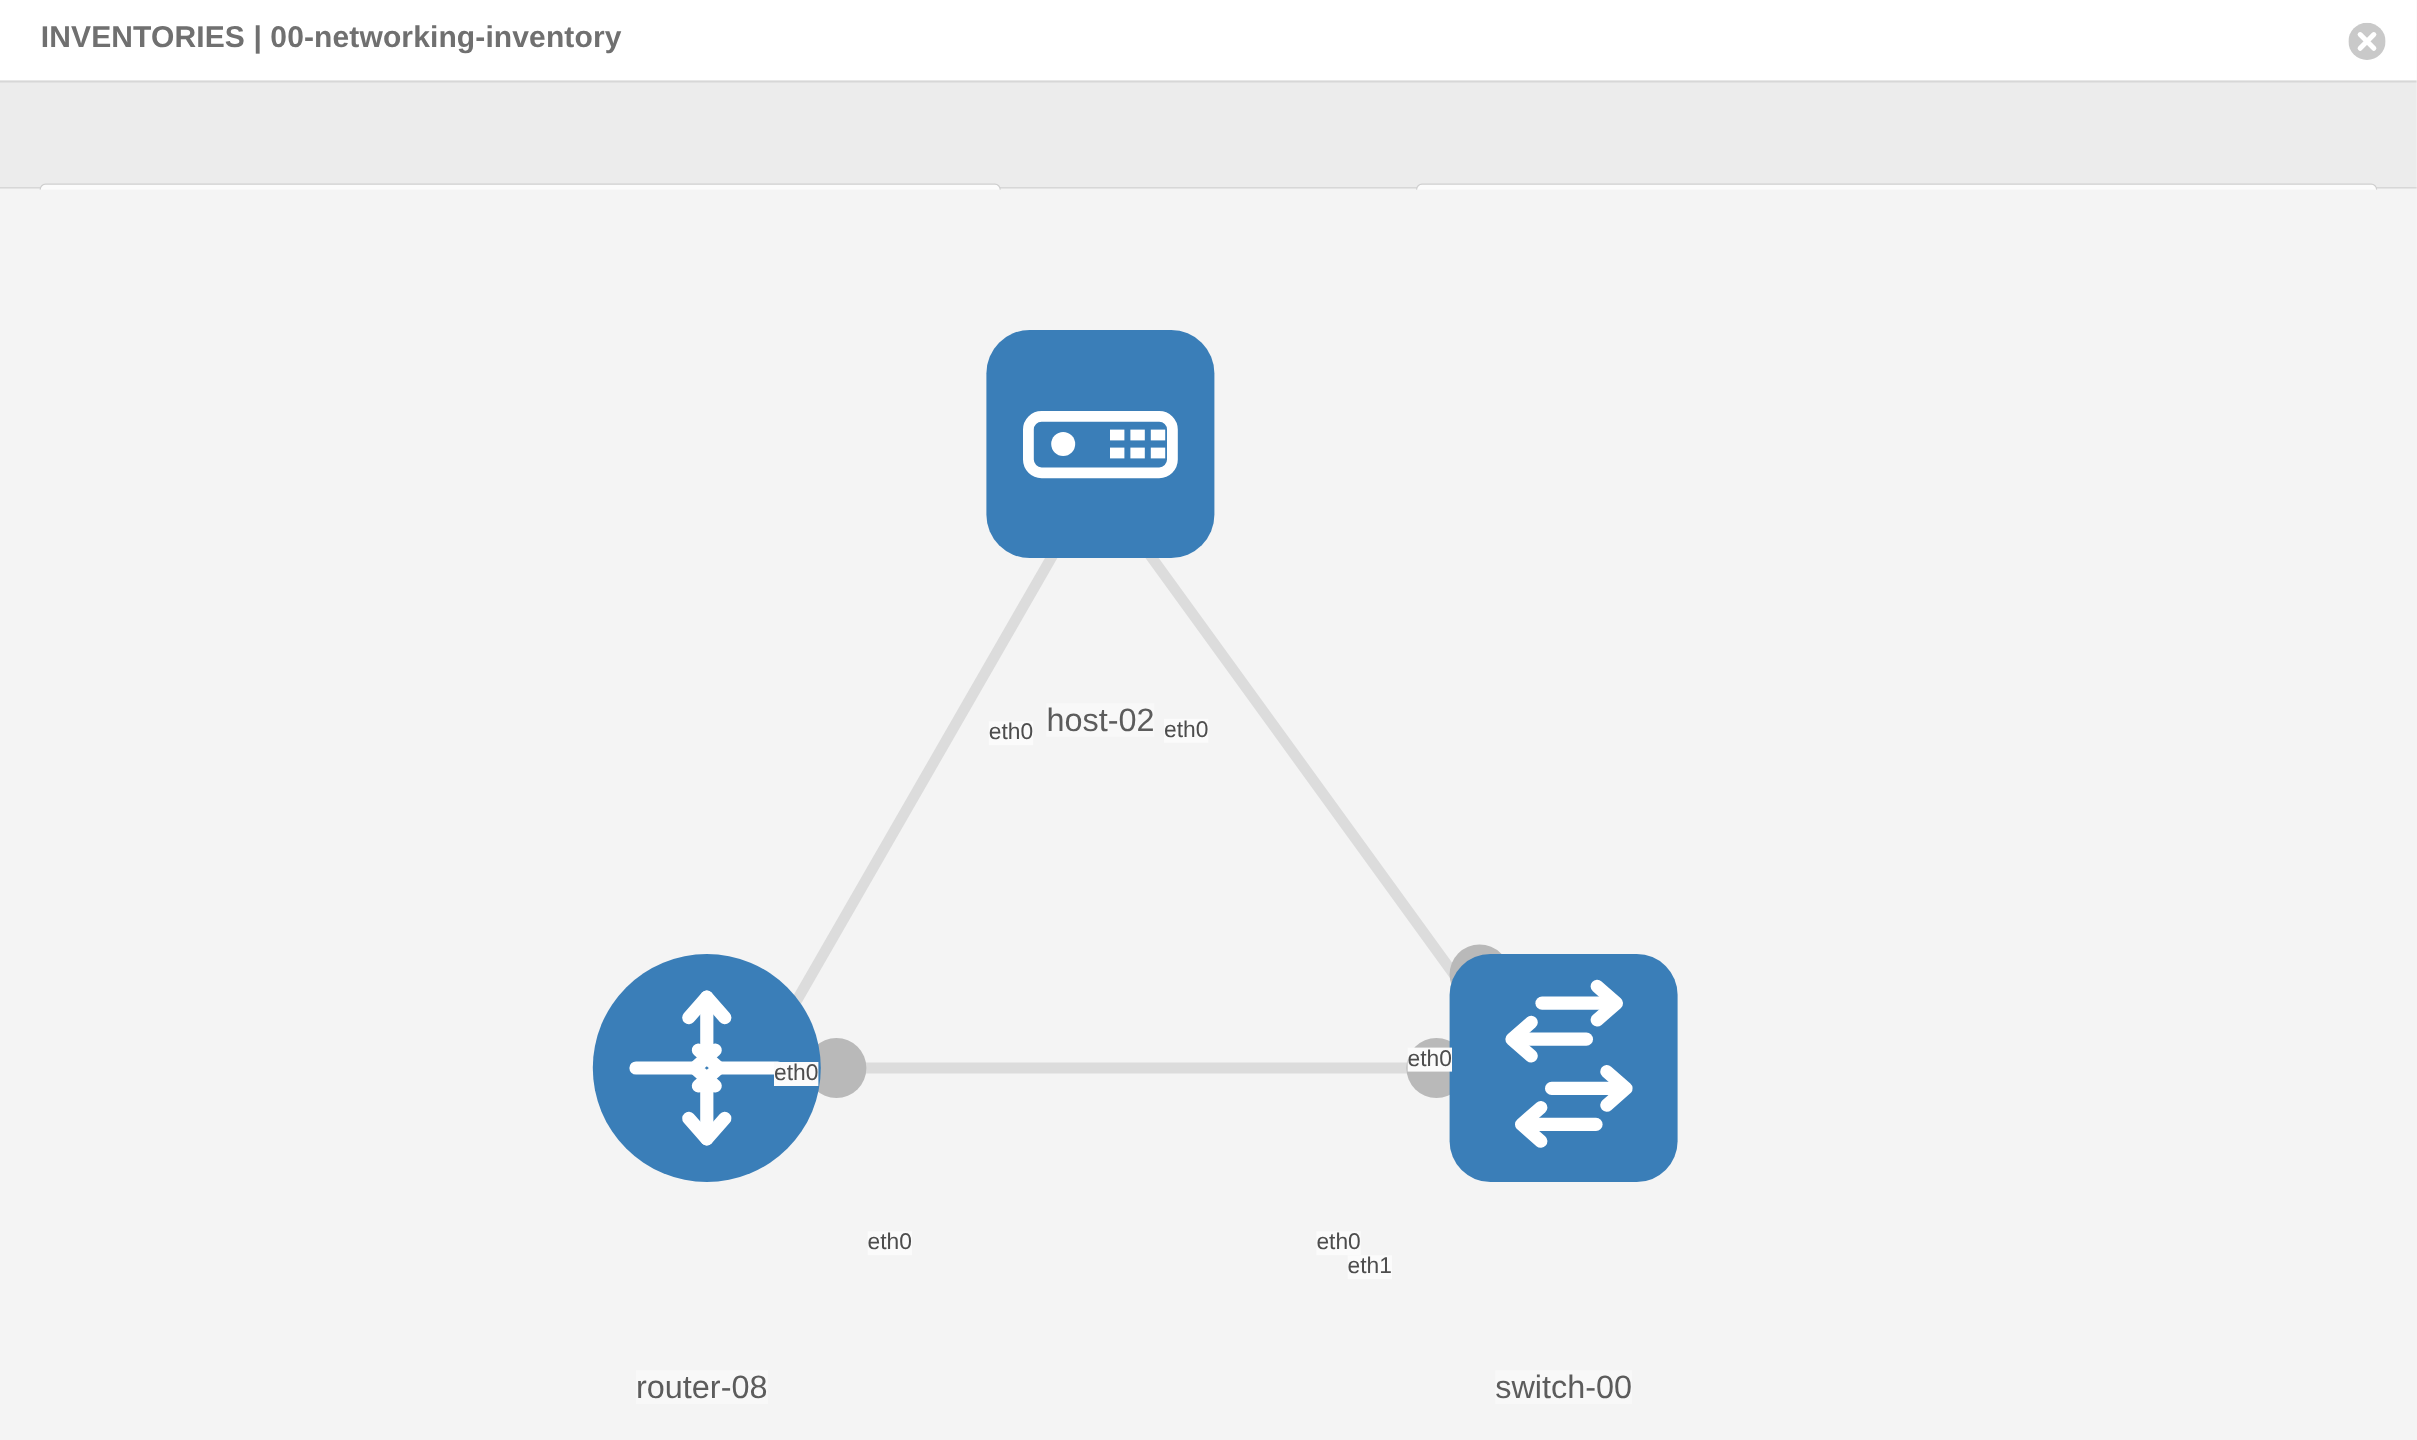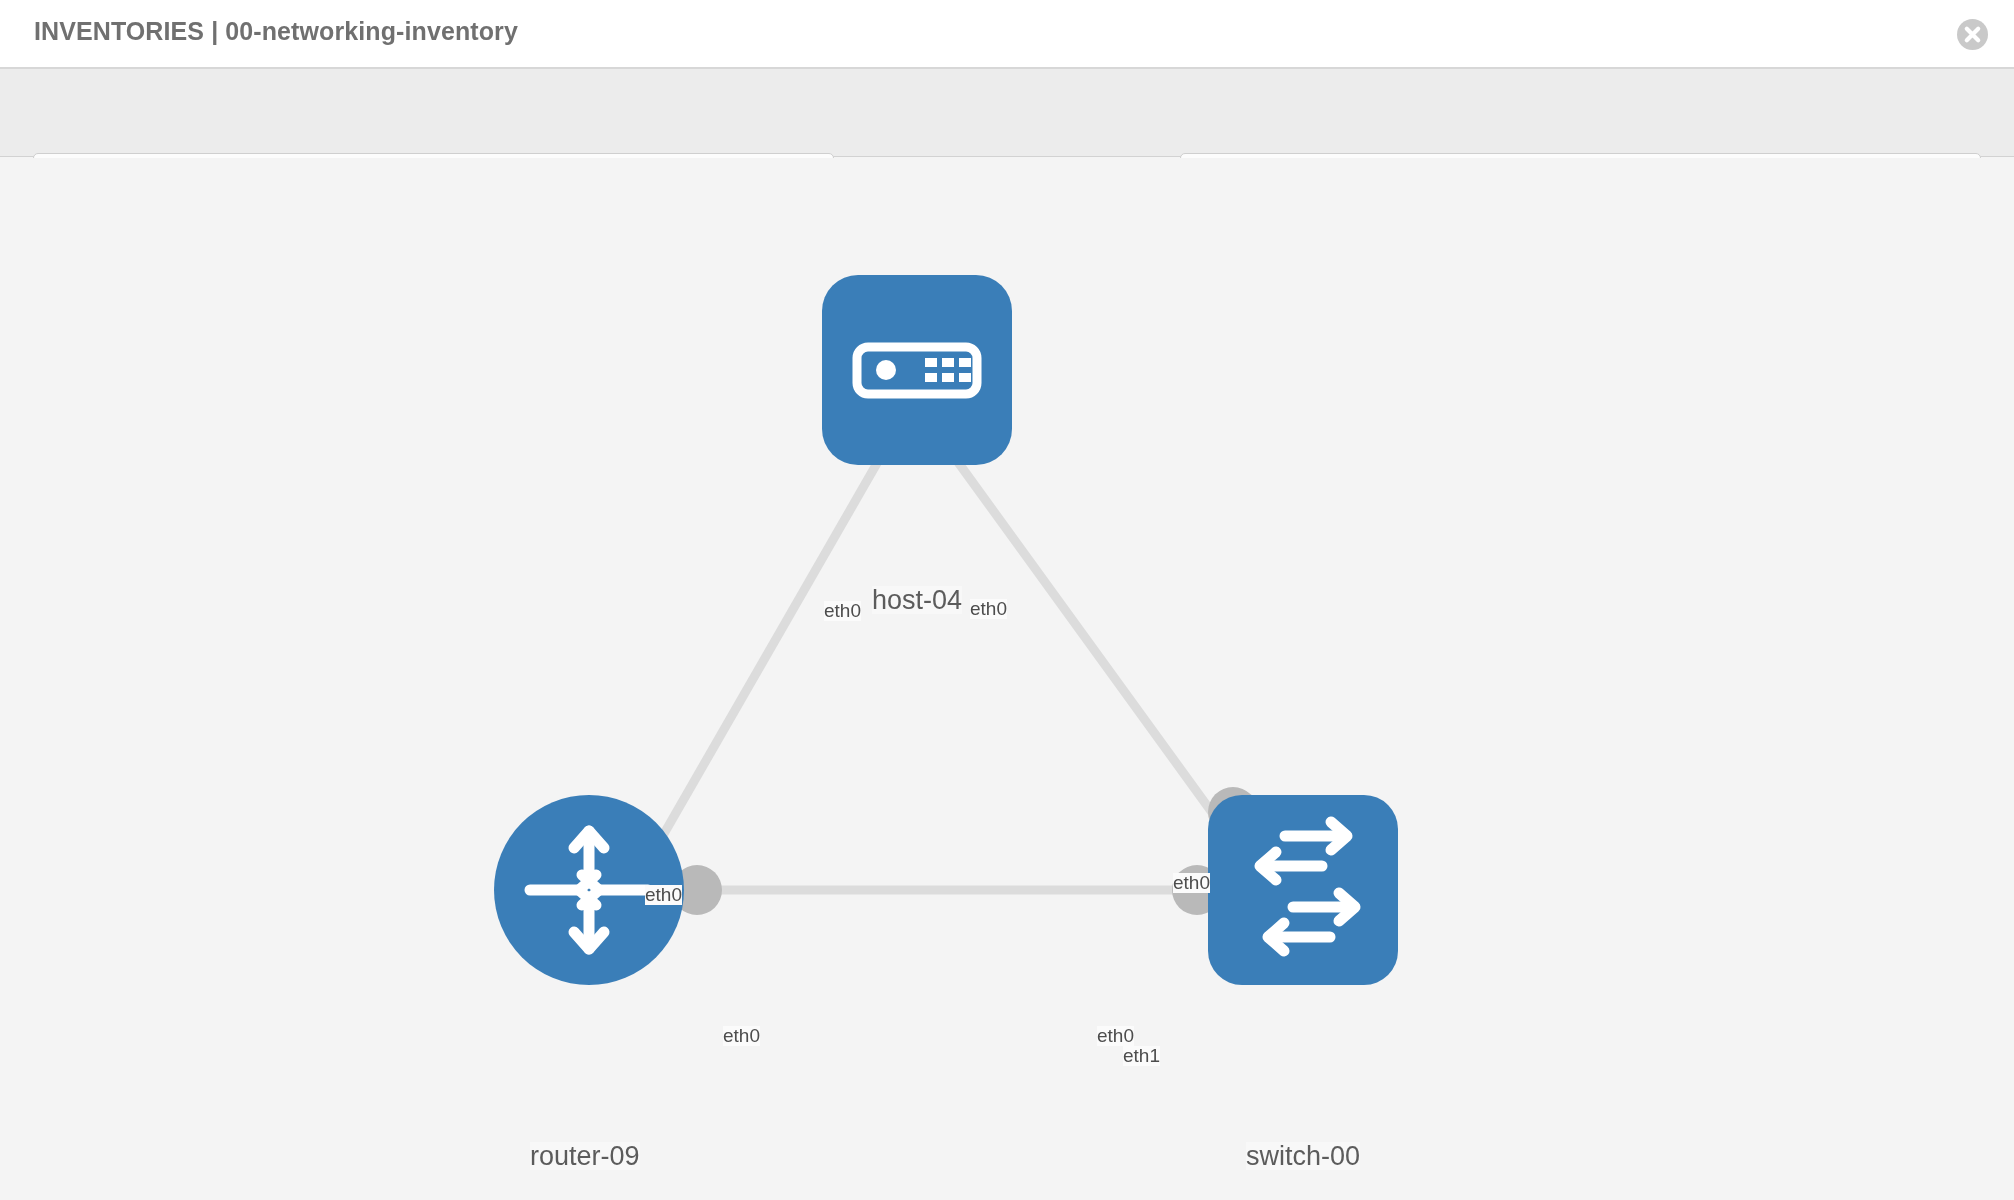--- a/index.html
+++ b/index.html
@@ -192,18 +192,18 @@
     </svg>
 
     <div class="iface-label" style="left:824px; top:443px;">eth0</div>
     <div class="iface-label" style="left:970px; top:441px;">eth0</div>
     <div class="iface-label" style="left:645px; top:727px;">eth0</div>
     <div class="iface-label" style="left:1173px; top:715px;">eth0</div>
     <div class="iface-label" style="left:723px; top:868px;">eth0</div>
     <div class="iface-label" style="left:1097px; top:868px;">eth0</div>
     <div class="iface-label" style="left:1123px; top:868px;margin-top:20px;">eth1</div>
 
-    <div class="node-label" style="left:872px; top:428px;">host-04</div>
-    <div class="node-label" style="left:530px; top:984px;">router-09</div>
+    <div class="node-label" style="left:872px; top:428px;">host-02</div>
+    <div class="node-label" style="left:530px; top:984px;">router-08</div>
     <div class="node-label" style="left:1246px; top:984px;text-align:right;">switch-00</div>
 
   </div>
 </div>
 
 </body></html>

